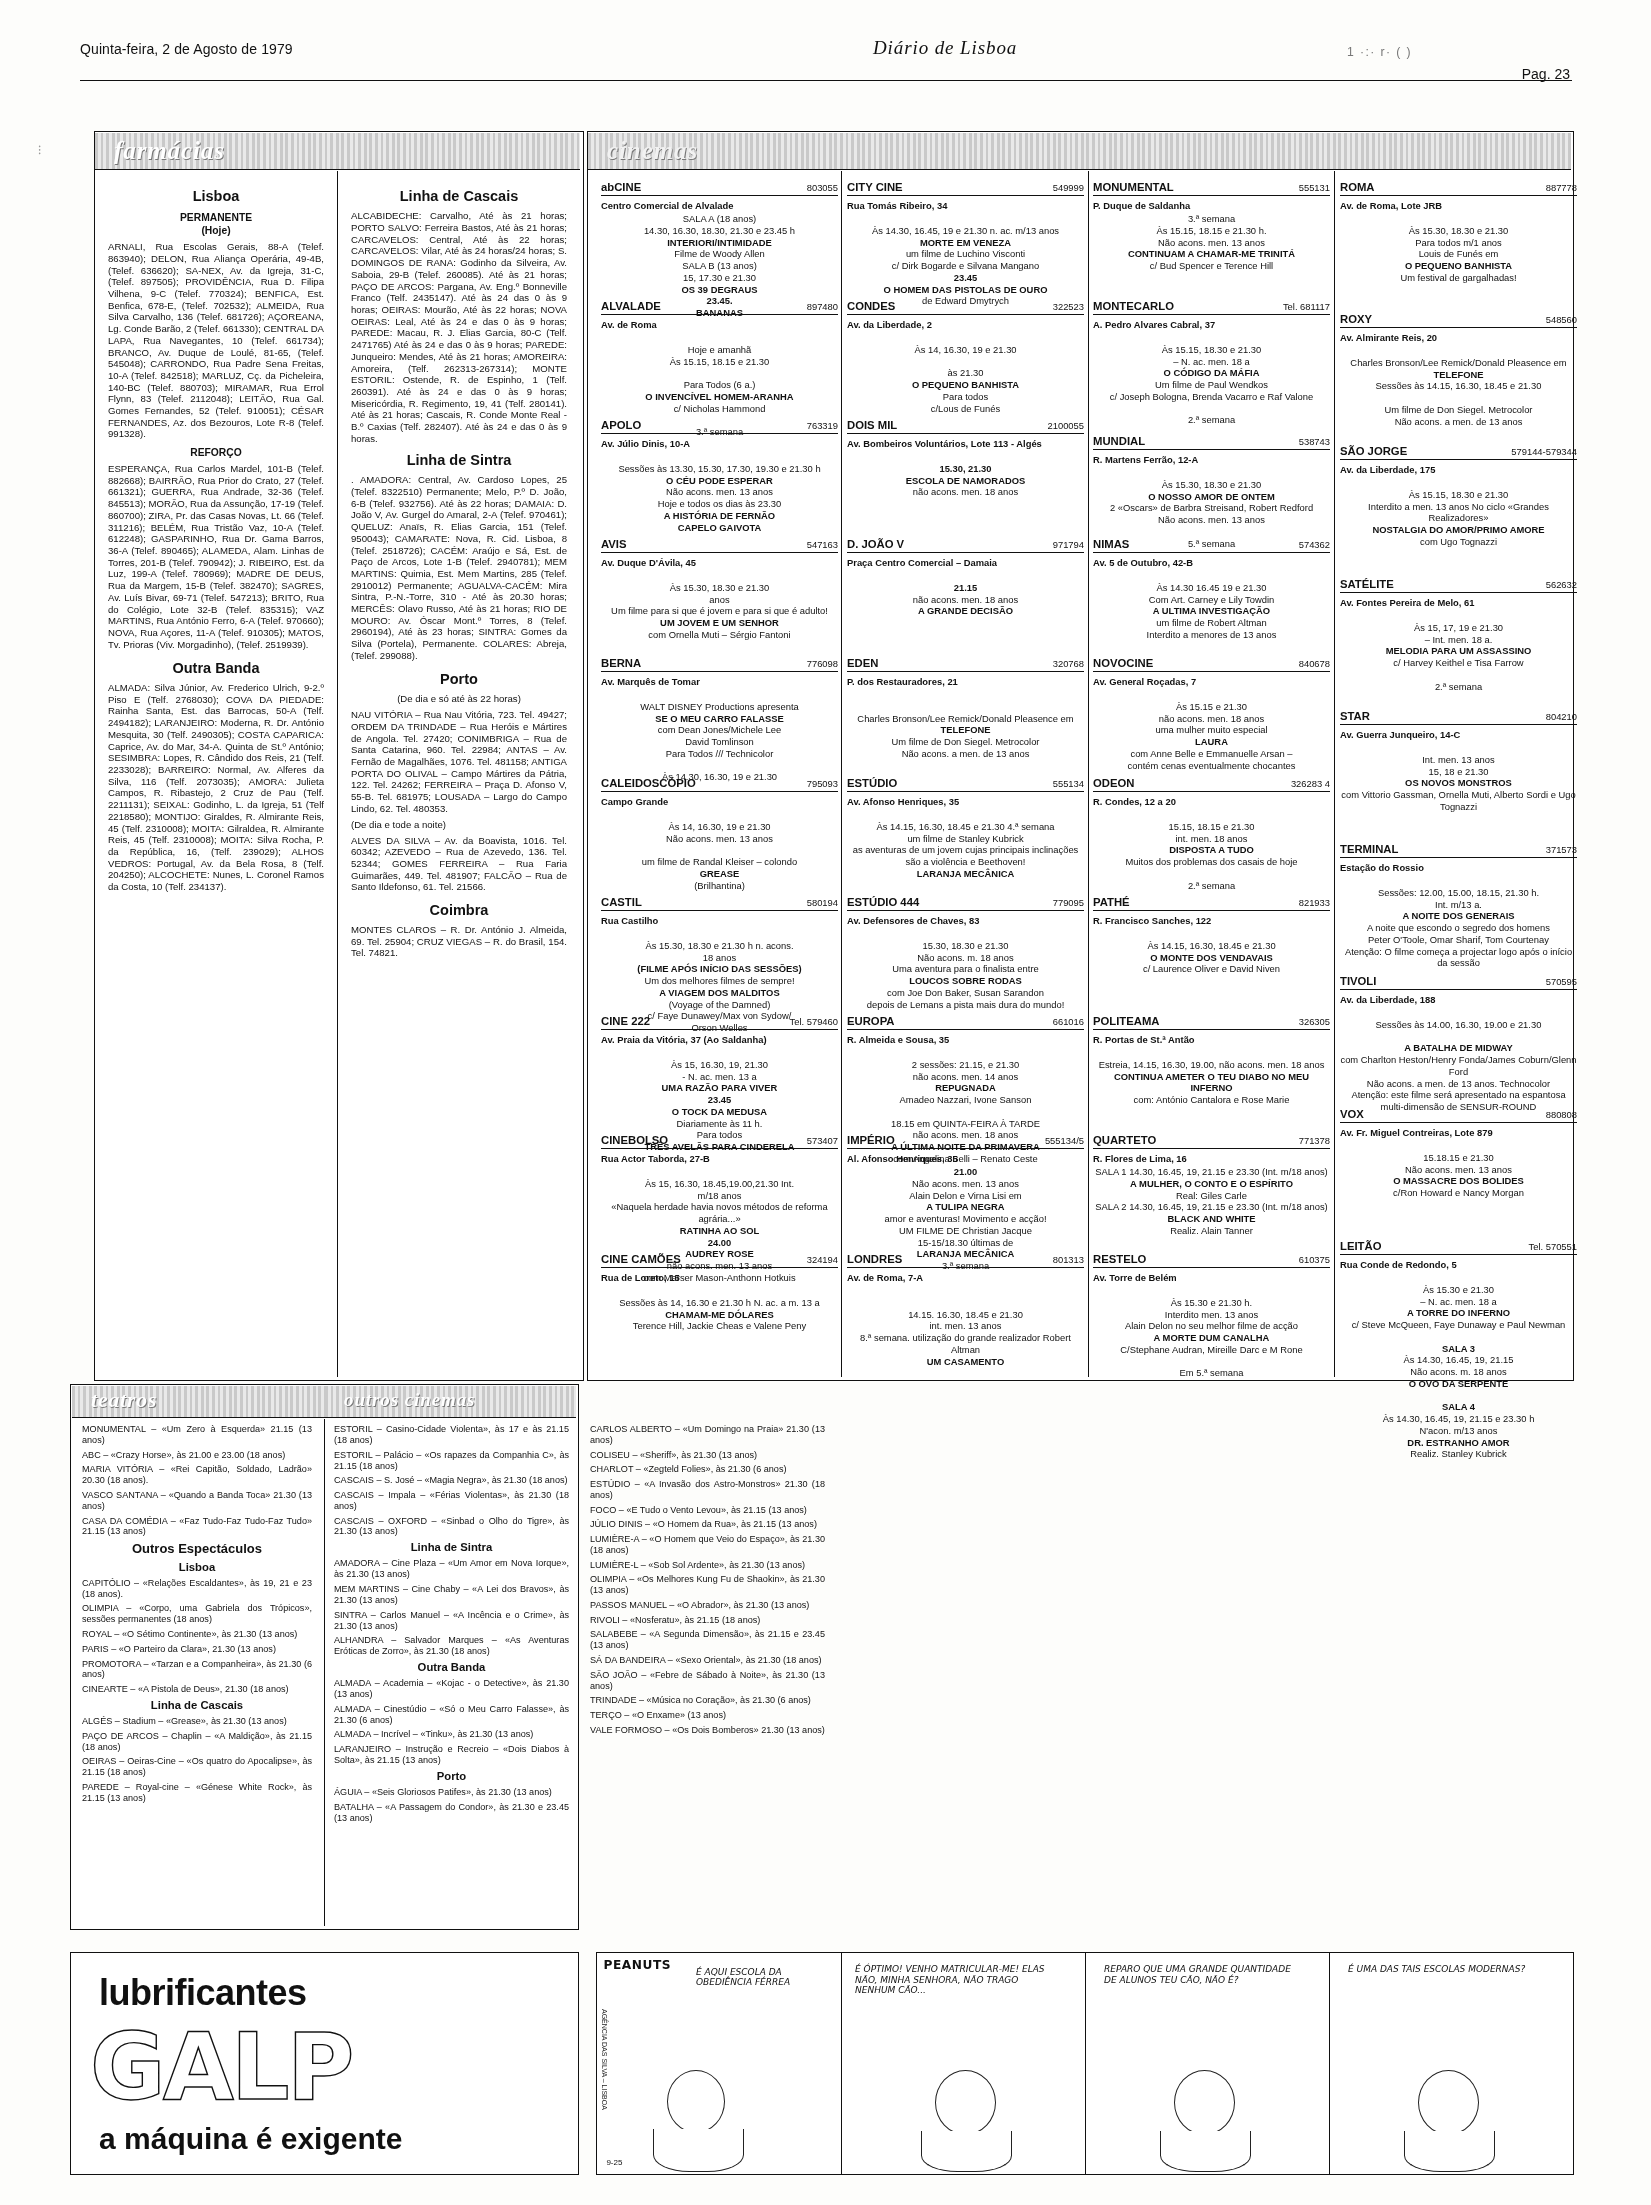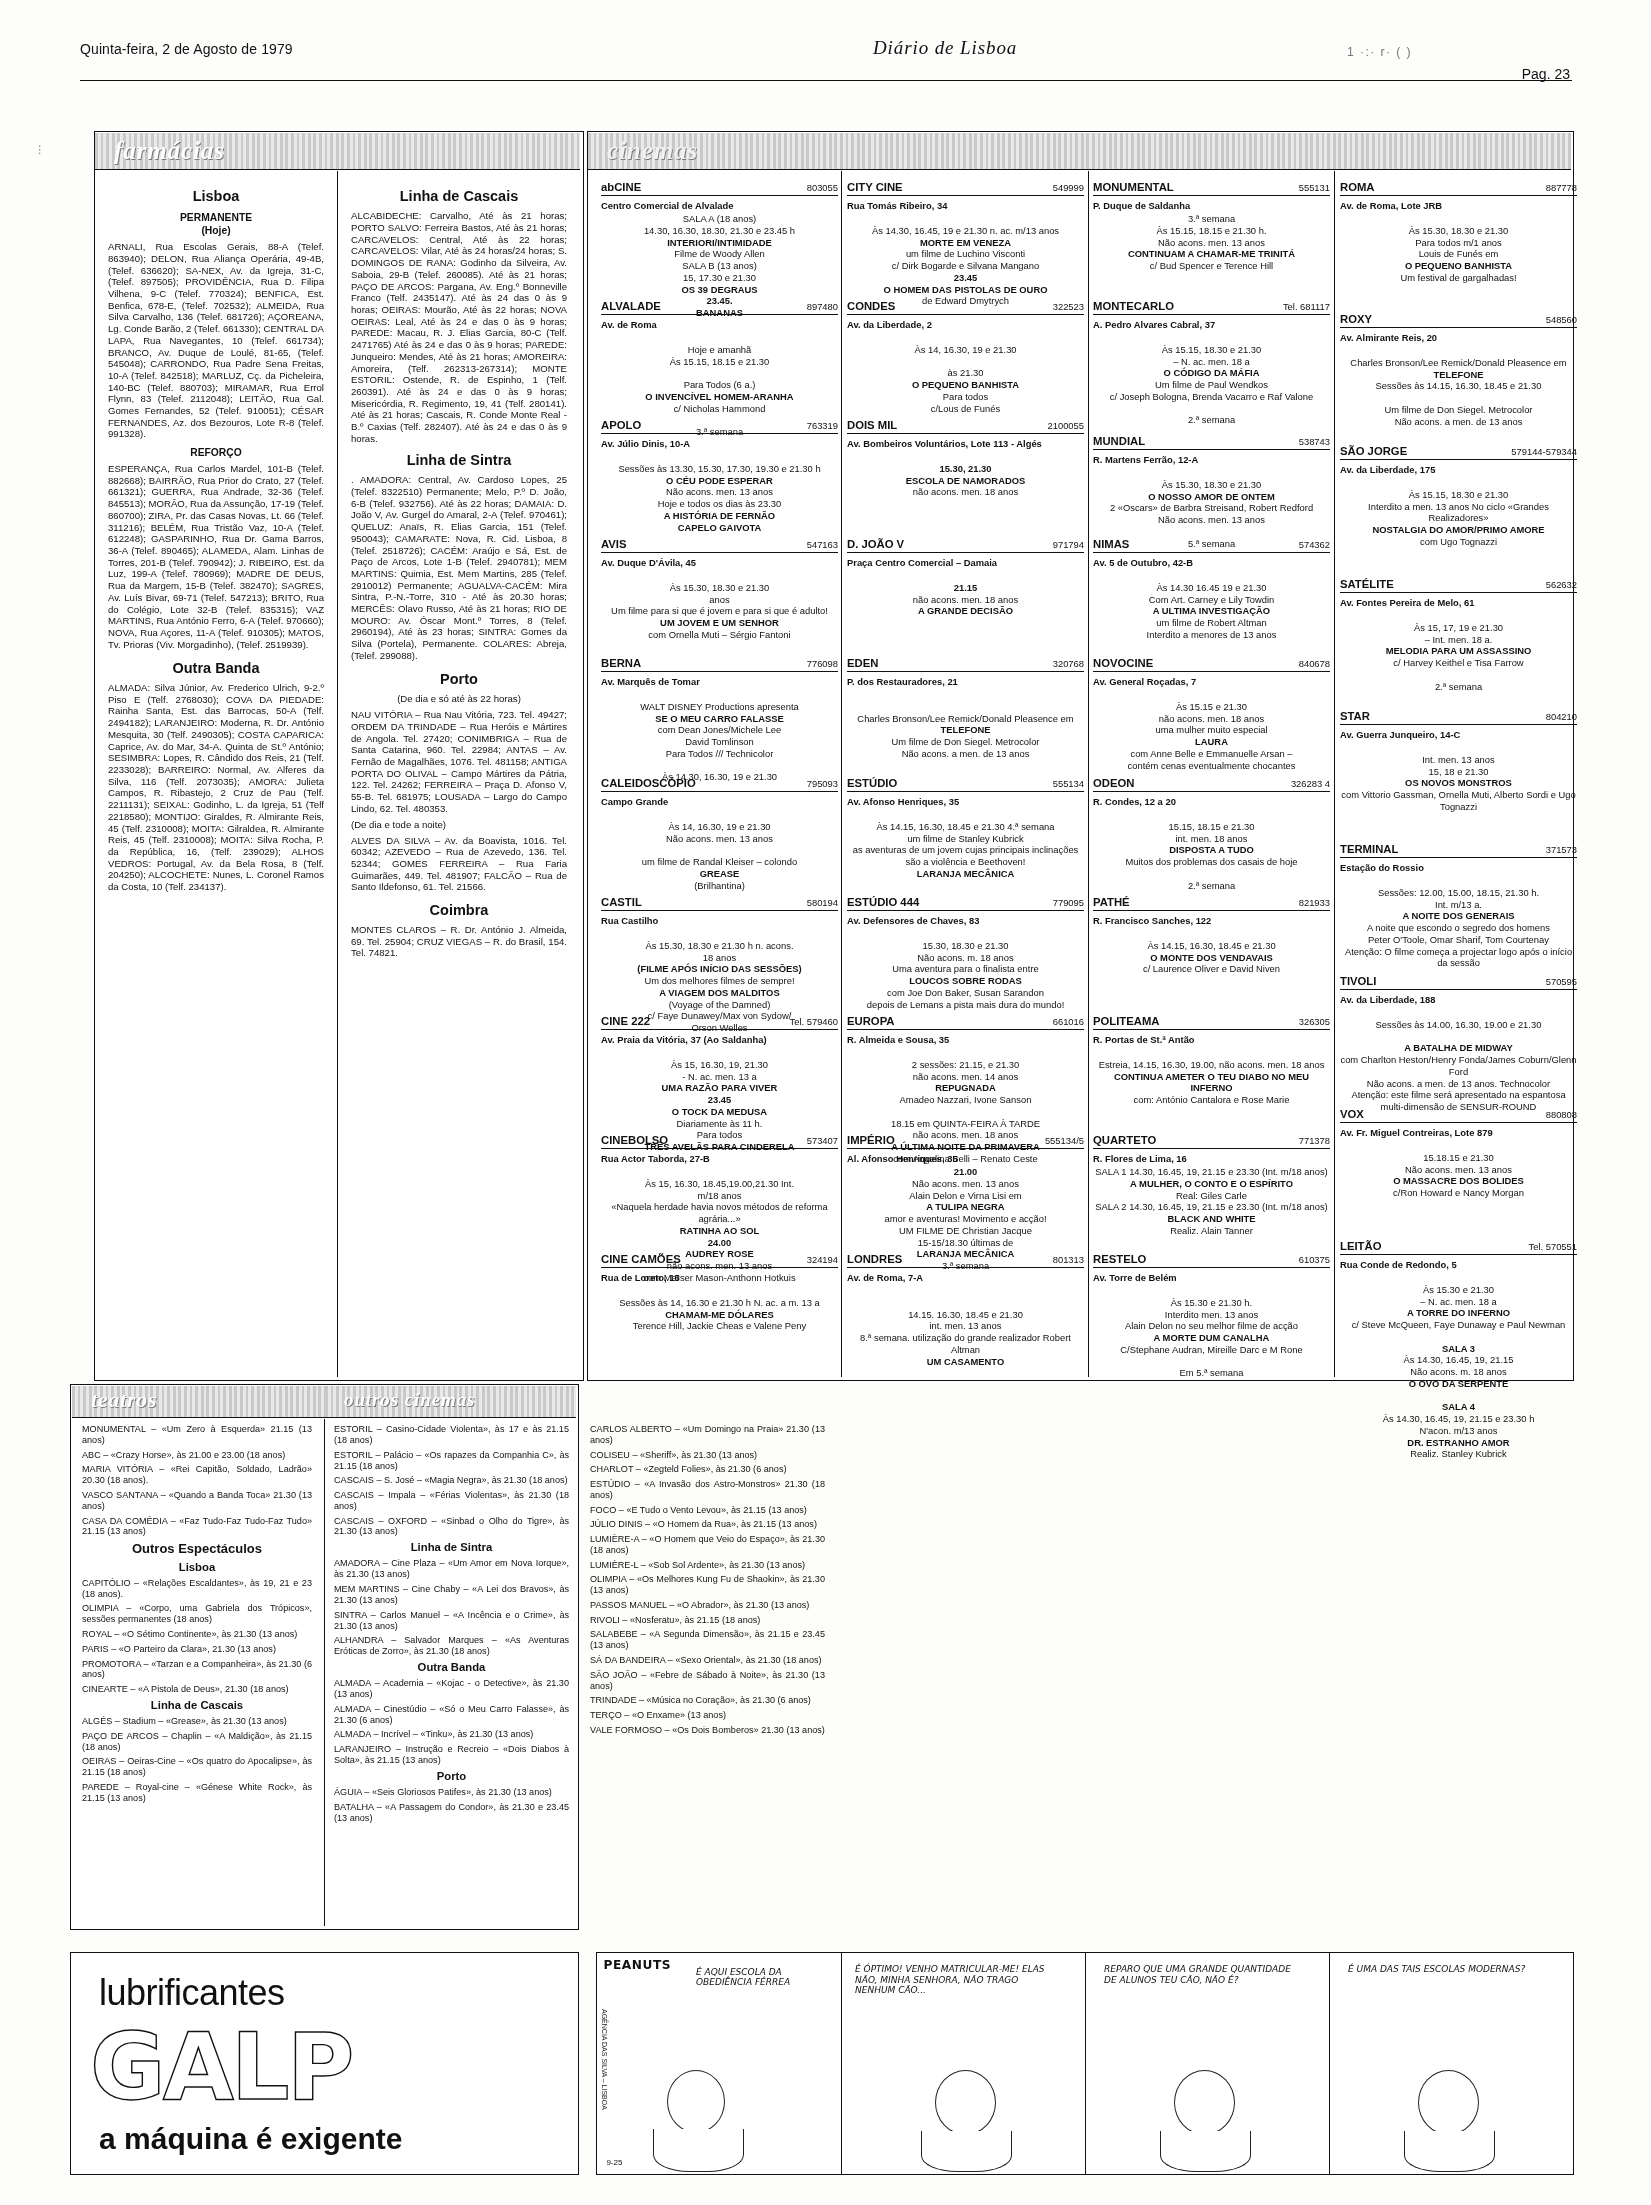--- a/index.html
+++ b/index.html
@@ -83,21 +83,21 @@
   .smallcol{
     position:absolute;font-size:9.1px;line-height:1.2;text-align:justify;
   }
   .smallcol h2{font-size:13px;margin:3.8px 0 3.8px 0;text-align:center;font-weight:bold;}
   .smallcol p{margin:0 0 3.8px 0;}
   
   .ad{
     position:absolute;border:1.4px solid #111;background:#fff;overflow:hidden;
   }
   .ad .lub{
-    position:absolute;left:28px;top:19px;font-size:36px;font-weight:normal;letter-spacing:-0.5px;
+    position:absolute;left:28px;top:19px;font-size:36px;font-weight:bold;letter-spacing:-0.5px;
   }
   .ad .galp{
     position:absolute;left:19px;top:61px;font-size:92px;font-weight:bold;
     font-family:"DejaVu Sans",sans-serif;letter-spacing:-2.8px;
     -webkit-text-stroke:1.4px #111;color:#fff;
   }
   .ad .slogan{
     position:absolute;left:28px;top:169px;font-size:30px;font-weight:bold;
   }
   

